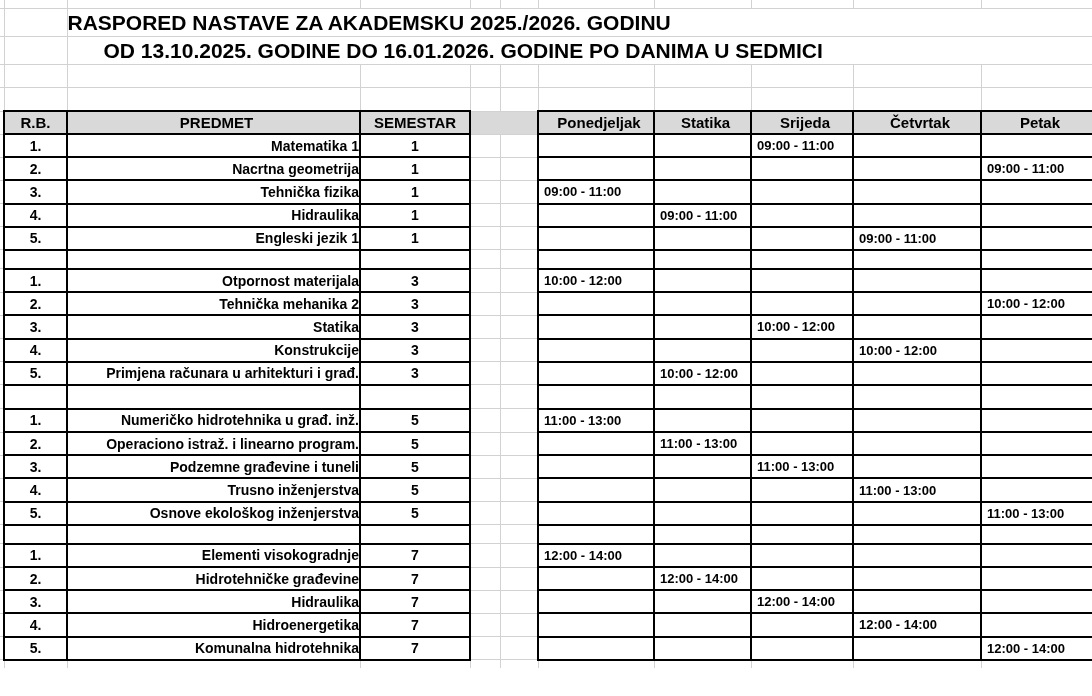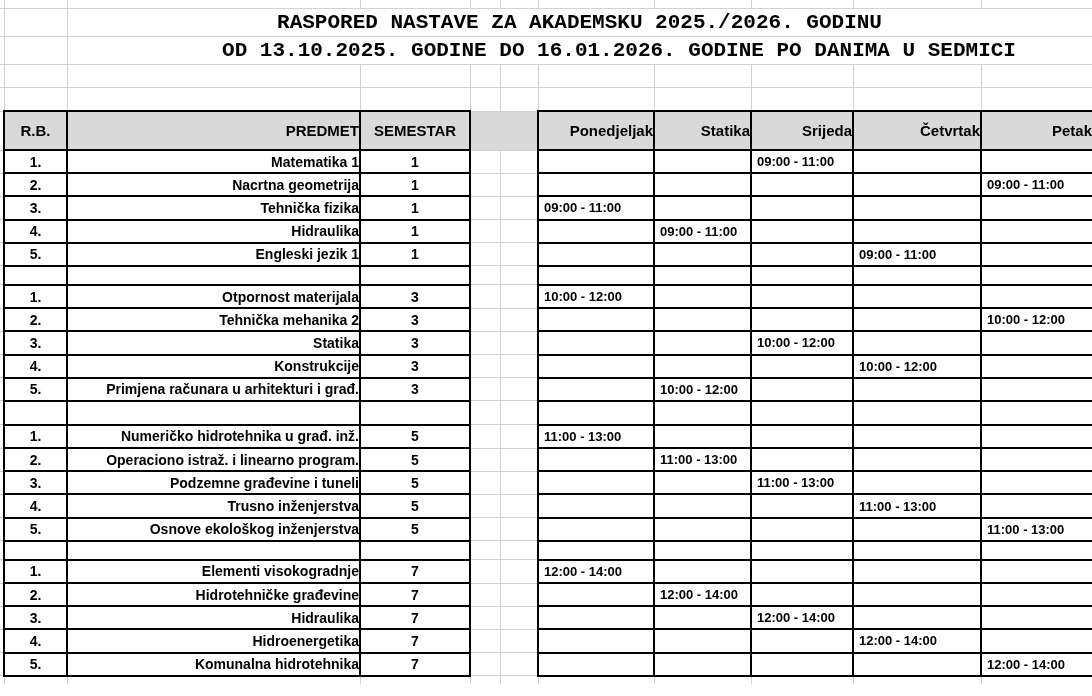--- a/index.html
+++ b/index.html
@@ -9,39 +9,39 @@
   }
   table.grid{border-collapse:collapse;table-layout:fixed;width:1092px;}
   td,th{padding:0;margin:0;overflow:hidden;white-space:nowrap;vertical-align:middle;
         font-weight:bold;line-height:1;}
   
   col.cA{width:4px}col.cB{width:63px}col.cC{width:293px}col.cD{width:110px}
   col.cE{width:30px}col.cF{width:38px}col.cG{width:116px}col.cH{width:97px}
   col.cI{width:102px}col.cJ{width:128px}col.cK{width:111px}
   
   tr.r0{height:8px}tr.rt{height:28px}tr.re{height:23px}tr.rf{height:28px}
-  tr.re2{height:24px}tr.rh{height:39px}tr.dr{height:23.2px}
+  tr.re2{height:24px}tr.rh{height:23px}tr.dr{height:23.2px}
   tr.sepa{height:19px}tr.sepb{height:24px}tr.rb0{height:8px}
   
   td.g,td.sp{border:1px solid #d2d2d2;background:#fff;}
   td.ca{border-left:none;}
   tr:first-child td.g{border-top:none;}
   td.lastcol,th.lastcol{border-right:none !important;}
   tr.rb0 td.g{border-bottom:none;}
   
   td.merged{border:1px solid #d2d2d2;background:#fff;}
-  td.title{font-size:21px;text-align:center;font-family:Liberation Mono, monospace;}
-  td.shift{padding-left:79px;margin-left:44px;}
+  td.title{font-size:21px;}
+  td.shift{padding-left:36px;margin-left:44px;}
   td.fak{font-size:17px;text-align:left;padding-left:56px;}
   span.gap{display:inline-block;width:26px;}
   
   .b{border:2px solid #000;background:#fff;}
   th.hc,td.sph{background:#d9d9d9;}
   td.sph{border:1px solid #d2d2d2;}
-  th.hc{font-size:15px;text-align:right;padding-left:6px;}
+  th.hc{font-size:15px;text-align:center;padding-left:6px;}
   th.rbh,th.seh{text-align:center;padding-left:0;}
   td.rb,td.se{font-size:14px;text-align:center;}
   td.pr{font-size:14px;text-align:right;padding-left:7px;}
   td.tm{font-size:13px;text-align:left;padding-left:5px;}
 </style>
 </head>
 <body>
 
 <div class="sheet">
   <table class="grid">

